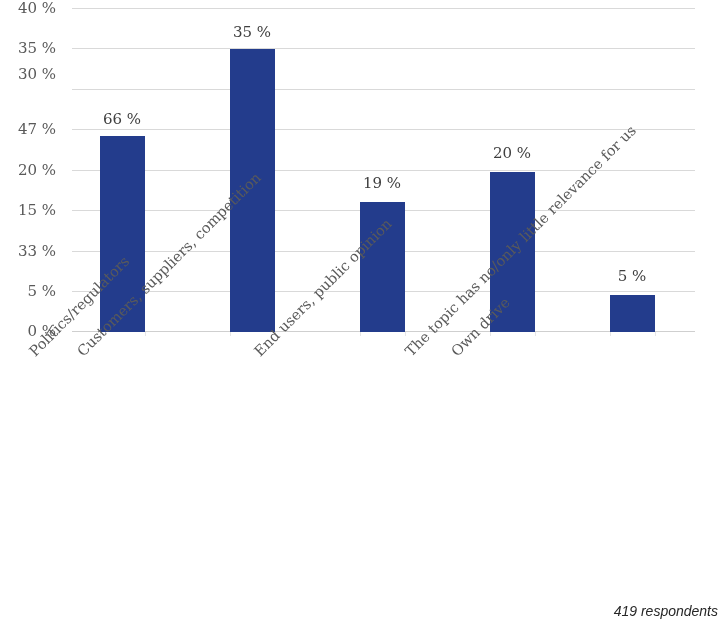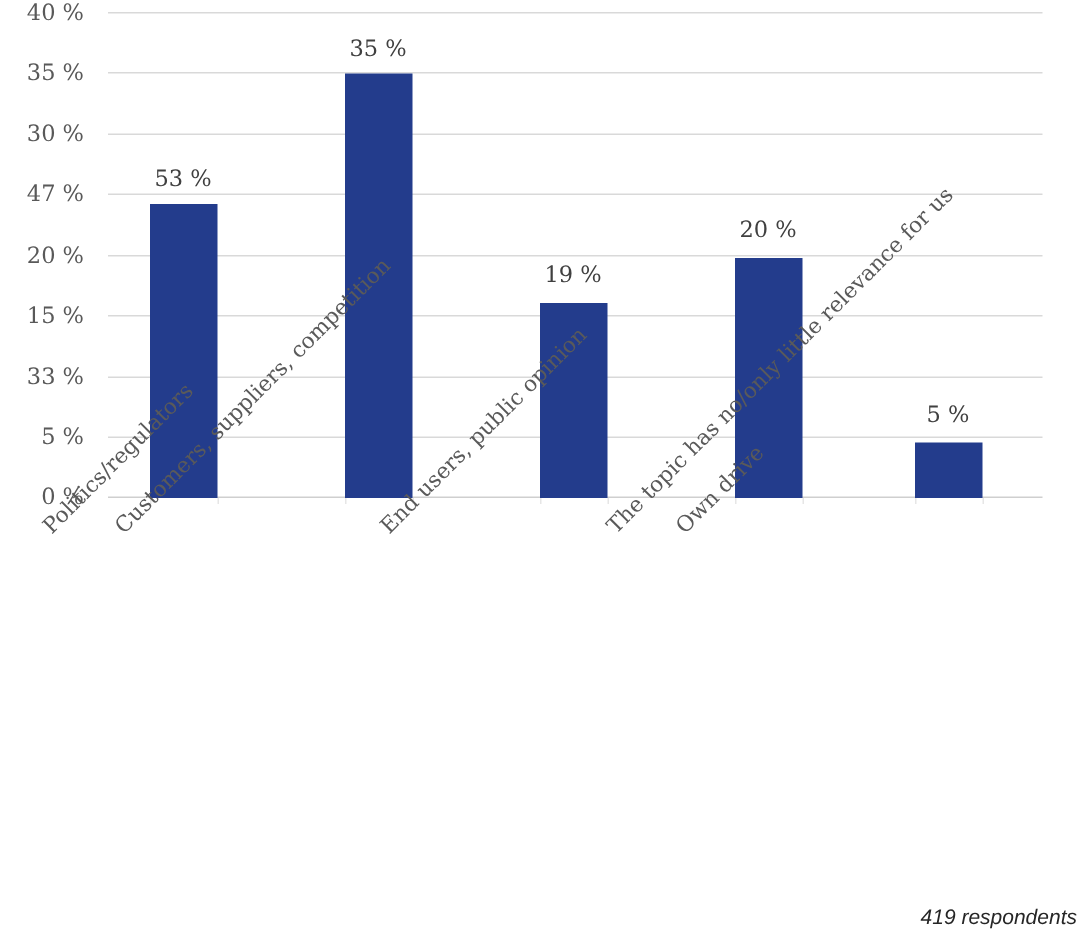--- a/index.html
+++ b/index.html
@@ -150,30 +150,30 @@
   <div class="tick" style="left:360px;"></div>
   <div class="tick" style="left:405px;"></div>
   <div class="tick" style="left:490px;"></div>
   <div class="tick" style="left:535px;"></div>
   <div class="tick" style="left:610px;"></div>
   <div class="tick" style="left:655px;"></div>
 
   <div class="y-axis-labels">
     <span class="y-label" style="top:8px;">40 %</span>
     <span class="y-label" style="top:48px;">35 %</span>
-    <span class="y-label" style="top:89px;text-align:center;">30 %</span>
+    <span class="y-label" style="top:74px;text-align:center;">30 %</span>
     <span class="y-label" style="top:129px;">47 %</span>
     <span class="y-label" style="top:170px;">20 %</span>
     <span class="y-label" style="top:210px;">15 %</span>
     <span class="y-label" style="top:251px;">33 %</span>
     <span class="y-label" style="top:291px;">5 %</span>
     <span class="y-label" style="top:331px;">0 %</span>
   </div>
 
-  <div class="bar-label" style="left:122px; top:110px;">53 %</div>
+  <div class="bar-label" style="left:122px; top:110px;">66 %</div>
   <div class="bar-label" style="left:252px; top:23px;">35 %</div>
   <div class="bar-label" style="left:382px; top:174px;">19 %</div>
   <div class="bar-label" style="left:512px; top:144px;">20 %</div>
   <div class="bar-label" style="left:632px; top:267px;">5 %</div>
 
   <div class="cat-label" style="left:26px;  top:348px;">Politics/regulators</div>
   <div class="cat-label" style="left:74px;  top:348px;">Customers, suppliers, competition</div>
   <div class="cat-label" style="left:251px; top:348px;">End users, public opinion</div>
   <div class="cat-label" style="left:448px; top:348px;">Own drive</div>
   <div class="cat-label" style="left:402px; top:348px;">The topic has no/only little relevance for us</div>

